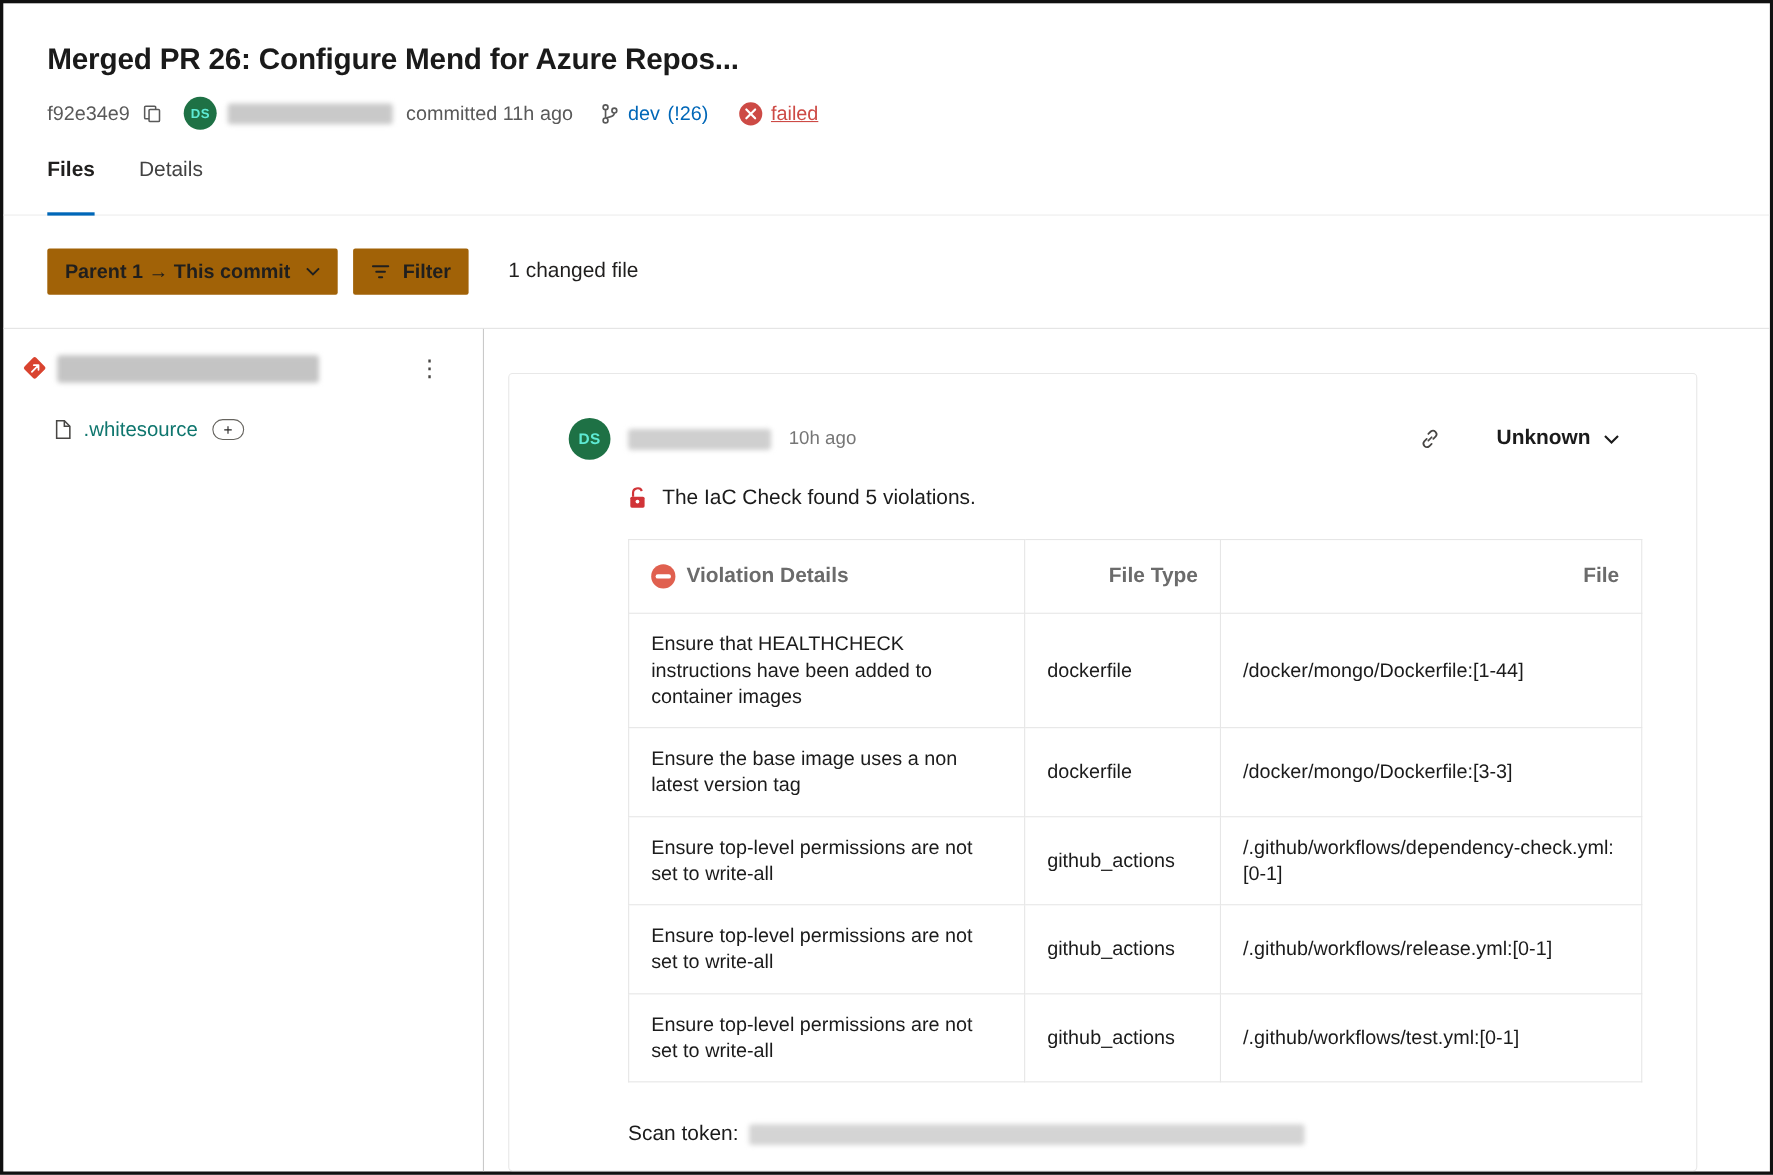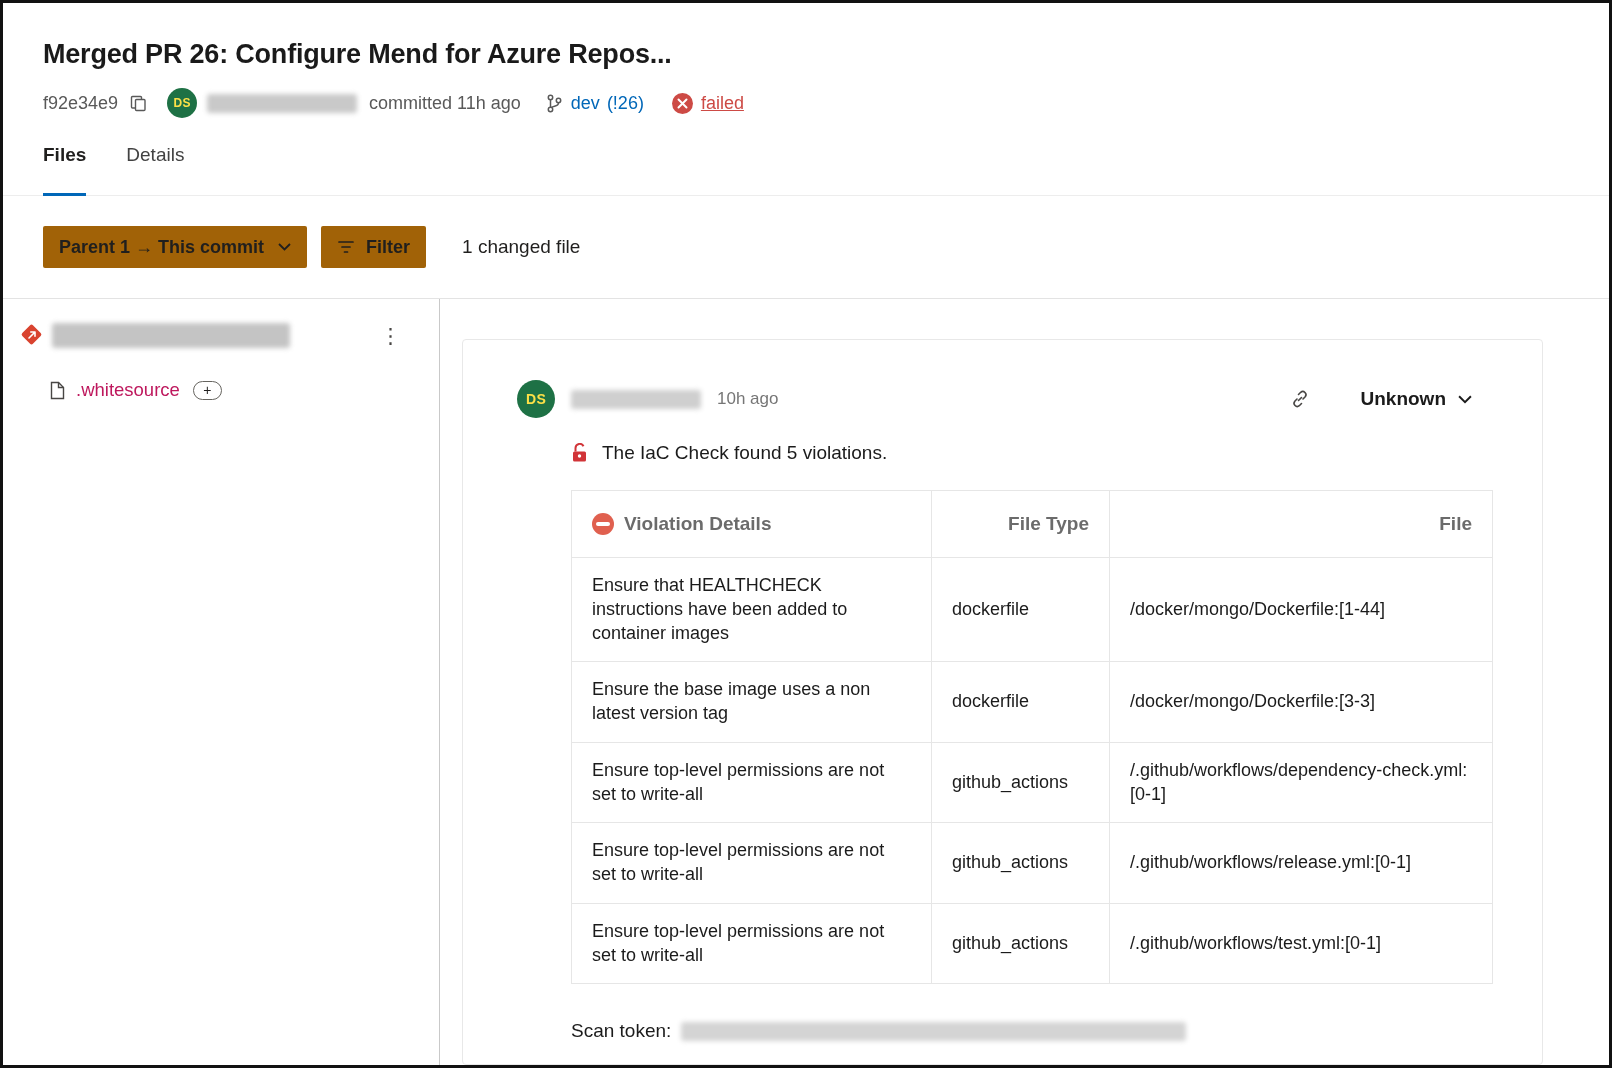--- a/index.html
+++ b/index.html
@@ -13,21 +13,21 @@
     display: flex; flex-direction: column;
     overflow: hidden;
   }
 
   
   .header { padding: 36px 40px 0; }
   .page-title { margin: 0; font-size: 27px; font-weight: 700; color: #1a1a1a; letter-spacing: -0.2px; }
   .meta-row { display: flex; align-items: center; margin-top: 18px; font-size: 18px; color: #595959; }
   .icon-btn { display: inline-flex; align-items: center; background: none; border: none; padding: 2px; cursor: pointer; }
   .copy-btn { margin-left: 10px; }
-  .avatar { border-radius: 50%; background: #1e7145; color: #fde047; font-weight: 700;
+  .avatar { border-radius: 50%; background: #1e7145; color: #5eead4; font-weight: 700;
             display: flex; align-items: center; justify-content: center; letter-spacing: .3px; flex: none; }
   .avatar-sm { width: 30px; height: 30px; font-size: 12px; margin-left: 18px; }
   .blur-box { background: #c9c9c9; border-radius: 3px; filter: blur(2.5px); flex: none; }
   .name-blur { width: 150px; height: 19px; margin-left: 10px; }
   .committed { margin-left: 12px; }
   .branch-ic { margin-left: 24px; display: inline-flex; }
   .link-blue { color: #0067b8; text-decoration: none; margin-left: 7px; cursor: pointer; }
   .failed-circle { margin-left: 28px; width: 21px; height: 21px; border-radius: 50%; background: #cd4a45;
                    display: flex; align-items: center; justify-content: center; flex: none; }
   .failed-link { color: #cd4a45; margin-left: 8px; text-decoration: underline; cursor: pointer; }
@@ -53,21 +53,21 @@
   .tree-root { display: flex; align-items: center; height: 40px; padding: 0 30px 0 18px; }
   .repo-icon { position: relative; width: 22px; height: 22px; flex: none; }
   .repo-icon .diamond { position: absolute; left: 3px; top: 3px; width: 15px; height: 15px;
                         background: #d9432f; border-radius: 2px; transform: rotate(45deg); }
   .repo-icon svg { position: absolute; left: 5px; top: 5px; }
   .root-blur { width: 238px; height: 25px; margin-left: 9px; background: #c4c4c4; }
   .kebab { margin-left: auto; font-size: 21px; color: #484644; line-height: 1; background: none; border: none;
            padding: 2px 8px; cursor: pointer; font-family: inherit; }
   .tree-file { display: flex; align-items: center; margin-top: 24px; padding-left: 47px; cursor: pointer; }
   .file-ic { margin-right: 11px; display: inline-flex; }
-  .file-name { font-size: 18.5px; color: #be185d; text-align: right; }
+  .file-name { font-size: 18.5px; color: #0f766e; text-align: right; }
   .plus-badge { margin-left: 13px; min-width: 29px; height: 19px; border: 1px solid #66645f; border-radius: 10px;
                 display: flex; align-items: center; justify-content: center; font-size: 14px; padding: 0 6px;
                 color: #201f1e; background: #fff; cursor: pointer; }
 
   
   .main-panel { flex: 1; min-width: 0; padding: 40px 66px 0 22px; overflow: hidden; }
   .card { border: 1px solid #e8e8e8; border-radius: 4px; padding: 40px 64px 40px 54px; height: 100%; }
   .comment-head { display: flex; align-items: center; }
   .avatar-md { width: 38px; height: 38px; font-size: 14px; }
   .cname-blur { width: 130px; height: 19px; margin-left: 16px; background: #cfcfcf; }

